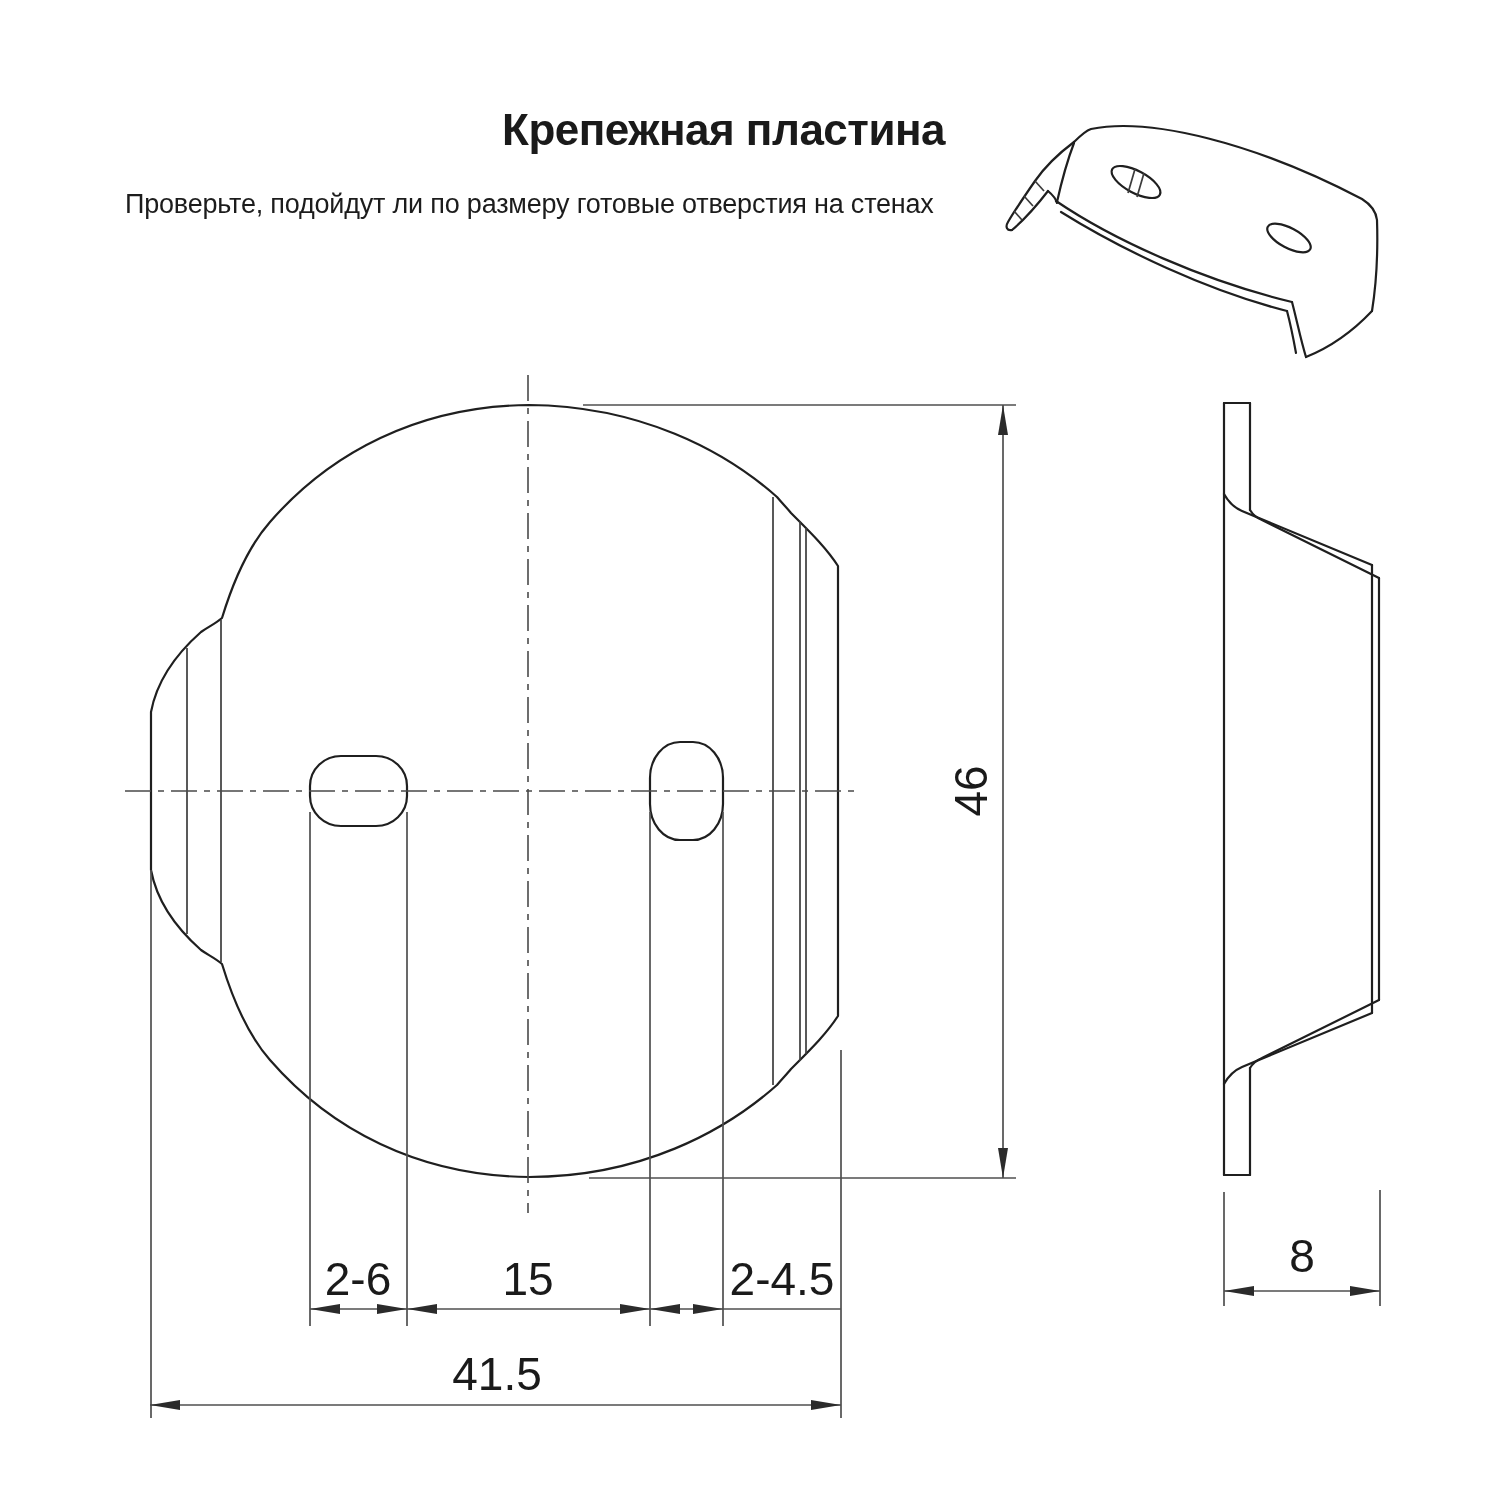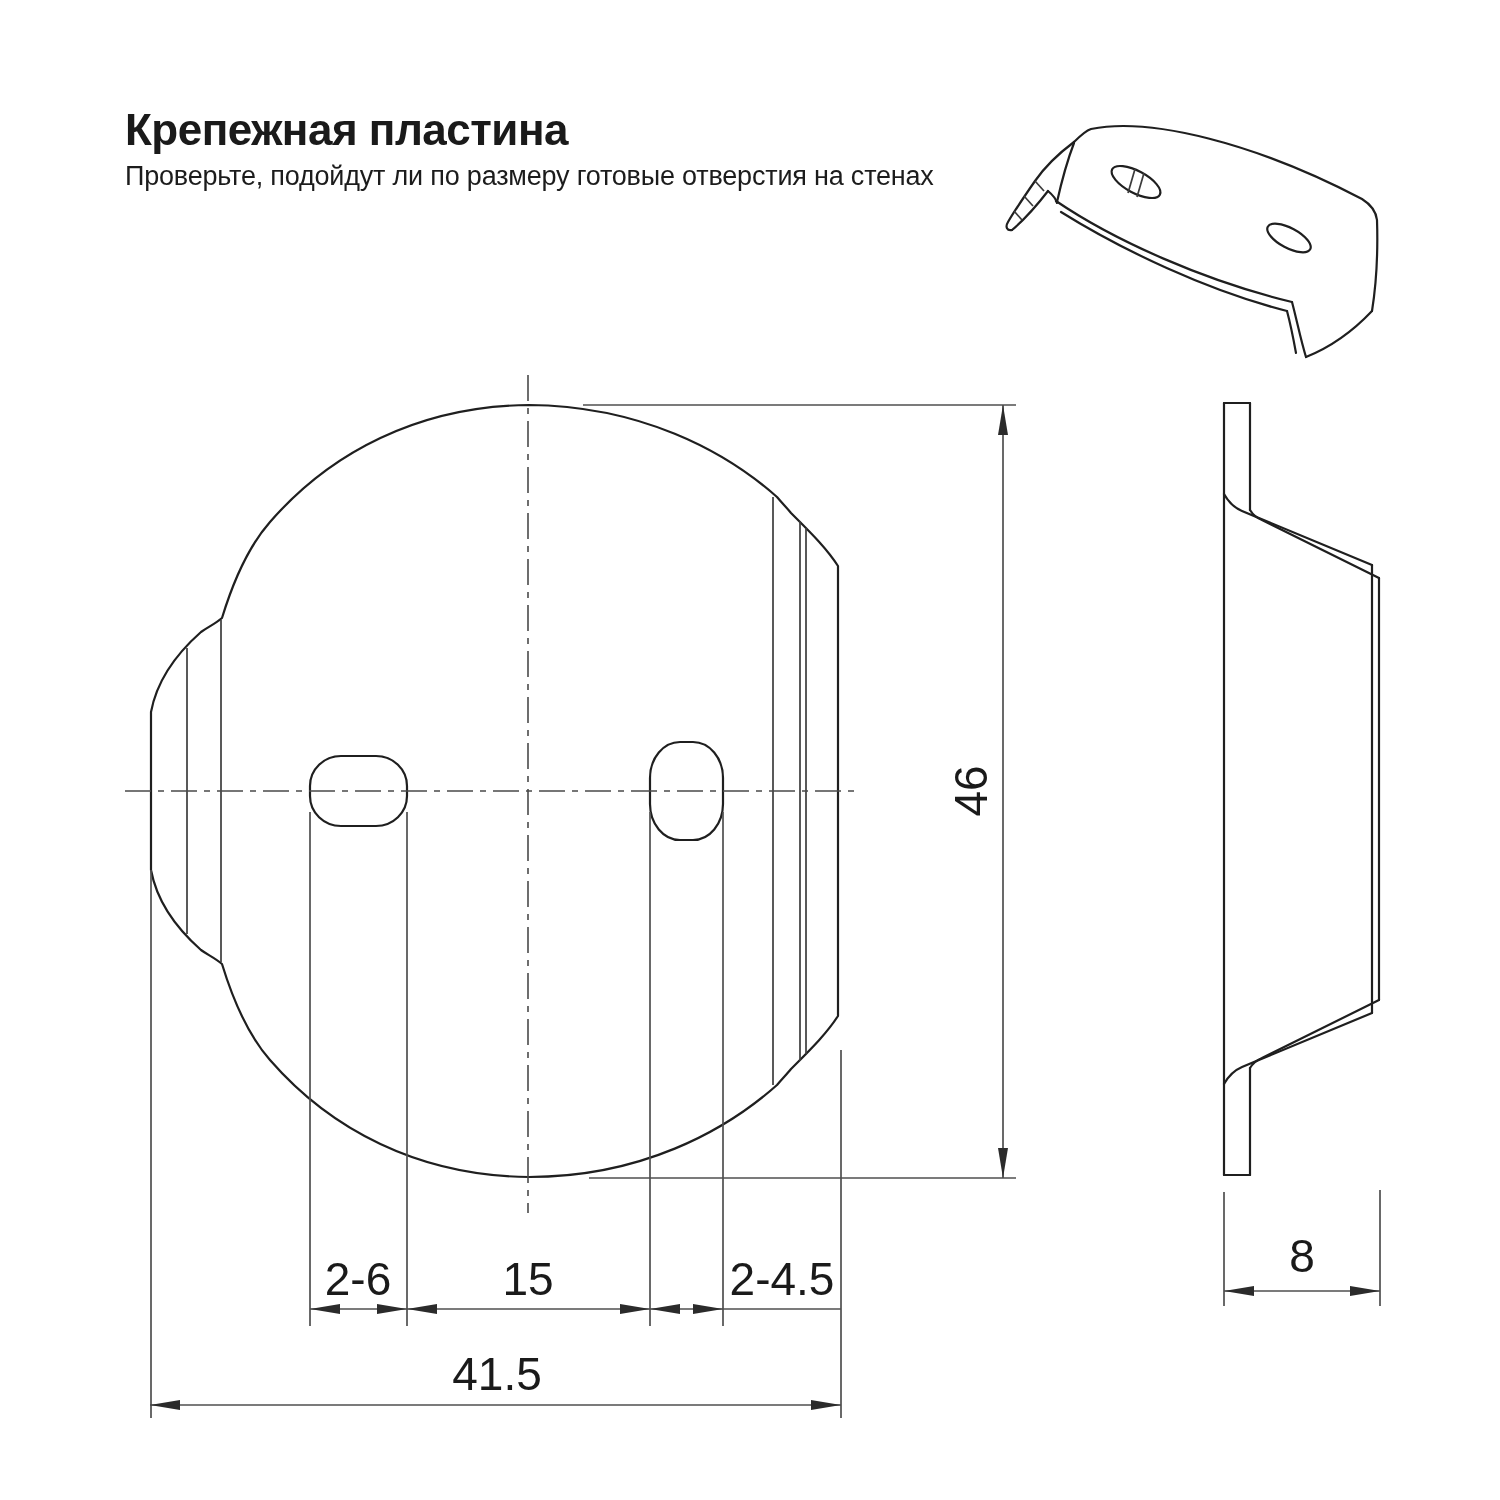--- a/index.html
+++ b/index.html
@@ -13,23 +13,23 @@
   html,body{margin:0;padding:0;}
   body{
     width:1500px;height:1500px;position:relative;
     background:var(--background);
     font-family:"Liberation Sans", sans-serif;
     overflow:hidden;
   }
   .header{position:absolute;left:125px;top:106px;width:820px;}
   .title{
     font-size:44px;font-weight:700;color:var(--text);
-    letter-spacing:-0.5px;line-height:1.1;
+    letter-spacing:-0.5px;line-height:1.1;text-align:right;
   }
-  .desc{font-size:27px;color:#1c1c1c;letter-spacing:-0.2px;line-height:44px;}
+  .desc{margin-top:28px;font-size:27px;color:#1c1c1c;letter-spacing:-0.2px;line-height:44px;}
   .desc div{white-space:nowrap;}
   svg{position:absolute;left:0;top:0;}
   .ol{stroke:var(--outline);stroke-width:2.2;fill:none;stroke-linecap:round;stroke-linejoin:round;}
   .fold{stroke:#3c3c3c;stroke-width:1.7;fill:none;}
   .thin{stroke:var(--thin);stroke-width:1.7;fill:none;}
   .cl{stroke:var(--centerline);stroke-width:1.6;fill:none;stroke-dasharray:26 7 6 7;}
   .arrow{fill:var(--arrow);stroke:none;}
   .dimtxt{font-family:"Liberation Sans",sans-serif;font-size:46px;fill:var(--text);text-anchor:middle;}
 </style>
 </head>

